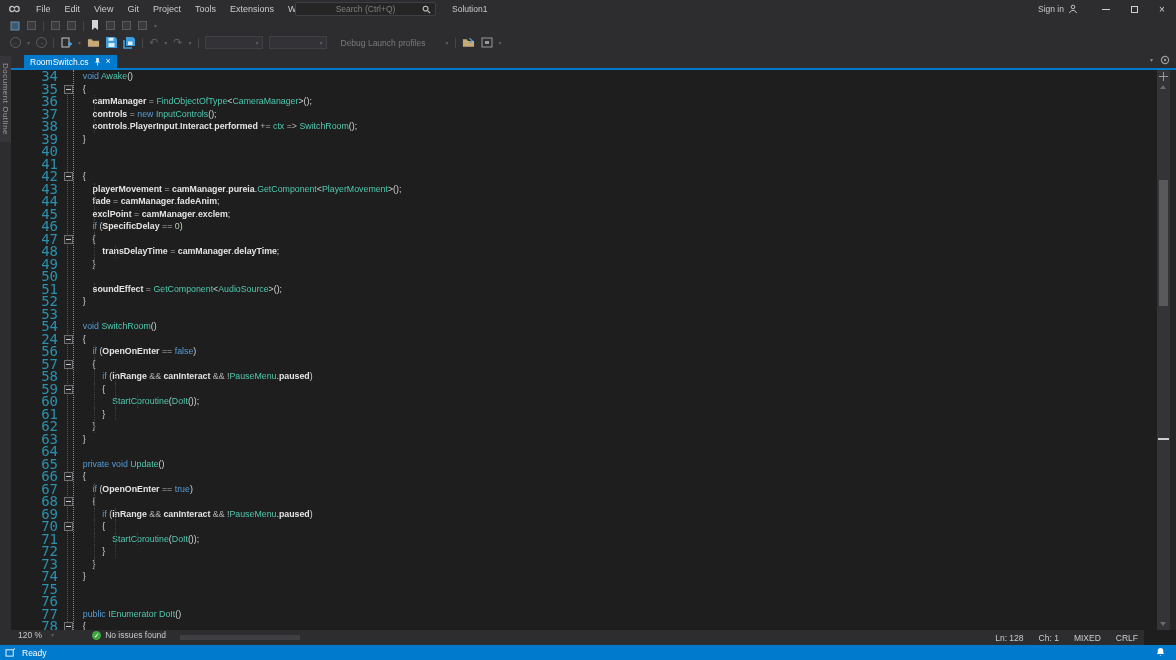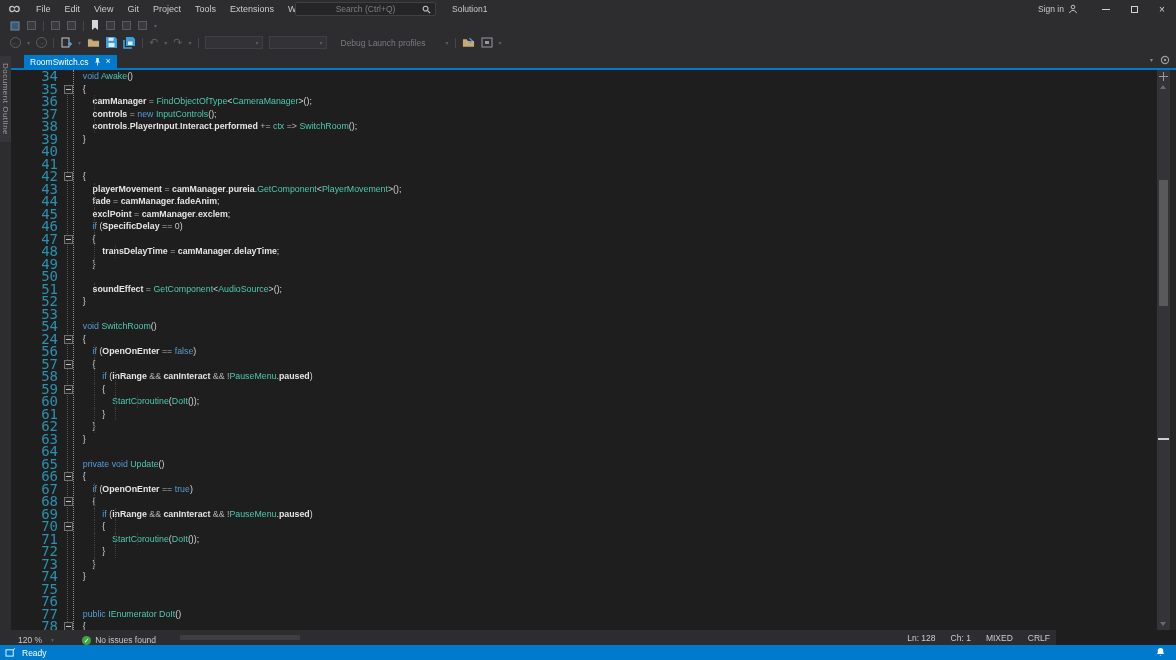--- a/index.html
+++ b/index.html
@@ -68,23 +68,23 @@
   .vscroll-grip{position:absolute;left:2px;top:2px;width:9px;height:9px;}
   .vscroll-grip::before{content:"";position:absolute;left:4px;top:0;width:1px;height:9px;background:#9a9a9e;}
   .vscroll-grip::after{content:"";position:absolute;left:0;top:4px;width:9px;height:1px;background:#9a9a9e;}
   .vscroll-up{position:absolute;left:3px;top:15px;width:0;height:0;border-left:3.5px solid transparent;border-right:3.5px solid transparent;border-bottom:4px solid #6a6a6e;}
   .vscroll-thumb{position:absolute;left:2px;top:110px;width:9px;height:126px;background:#59595c;}
   .vscroll-mark{position:absolute;left:1px;top:368px;width:11px;height:2px;background:#cfcfcf;}
   .vscroll-down{position:absolute;left:3px;bottom:4px;width:0;height:0;border-left:3.5px solid transparent;border-right:3.5px solid transparent;border-top:4px solid #6a6a6e;}
   .right-gap{position:absolute;left:1170px;top:70px;width:6px;height:560px;background:#252526;}
 
   
-  .bbar{position:absolute;top:630px;left:0;width:1056px;height:15px;background:#2d2d30;display:flex;align-items:flex-end;font-size:8.5px;color:#c8c8c8;}
+  .bbar{position:absolute;top:630px;left:0;width:1144px;height:15px;background:#2d2d30;display:flex;align-items:flex-start;font-size:8.5px;color:#c8c8c8;}
   .zoom-ctl{display:flex;align-items:center;gap:9px;margin-left:18px;}
-  .health{display:flex;align-items:center;gap:4px;margin-left:28px;}
+  .health{display:flex;align-items:center;gap:4px;margin-left:38px;}
   .check-circle{width:9px;height:9px;border-radius:50%;background:#3ea63e;color:#fff;font-size:7px;line-height:9px;text-align:center;}
   .hscroll{position:absolute;left:150px;top:4px;width:895px;height:7px;}
   .hscroll-thumb{position:absolute;left:30px;top:1px;width:120px;height:5px;background:#3f3f43;}
   .bbar-right{position:absolute;right:6px;top:0;height:15px;display:flex;align-items:center;gap:15px;color:#cccccc;}
 
   
   .statusbar{position:absolute;top:645px;left:0;width:1176px;height:15px;background:#007acc;color:#fff;font-size:8.5px;display:flex;align-items:center;}
   .status-ico{margin:0 6px 0 5px;display:flex;align-items:center;}
   .status-bell{position:absolute;right:10px;top:1px;}
 </style>

